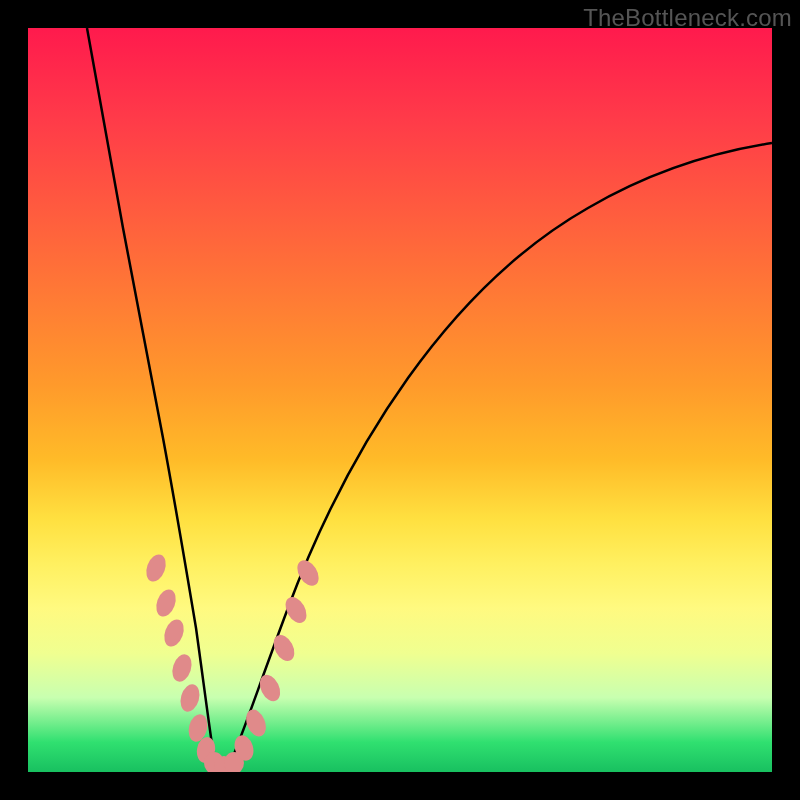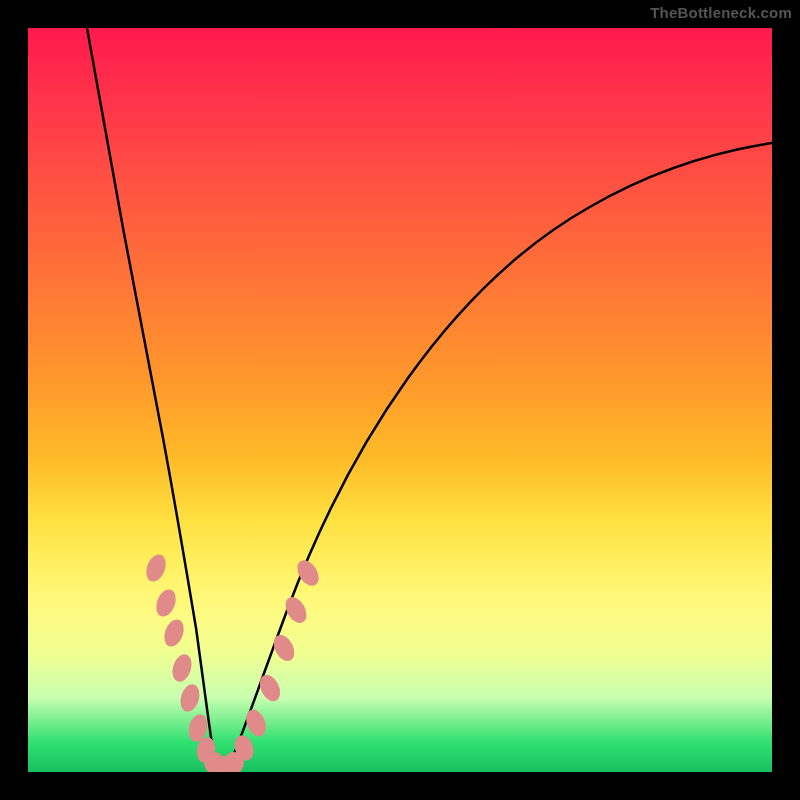--- a/index.html
+++ b/index.html
@@ -41,23 +41,23 @@
       #c8ffb0 90%,
       #30e070 96%,
       #18c060 100%
     );
   }
   .watermark {
     position: absolute;
     top: 4px;
     right: 8px;
     color: #555;
-    font-size: 15px;
+    font-size: 24px;
     letter-spacing: 0.2px;
-    font-weight: 700;
+    font-weight: 400;
   }
   svg.curve {
     position: absolute;
     top: 0;
     left: 0;
     width: 744px;
     height: 744px;
   }
   .marker {
     fill: #e08a8a;

